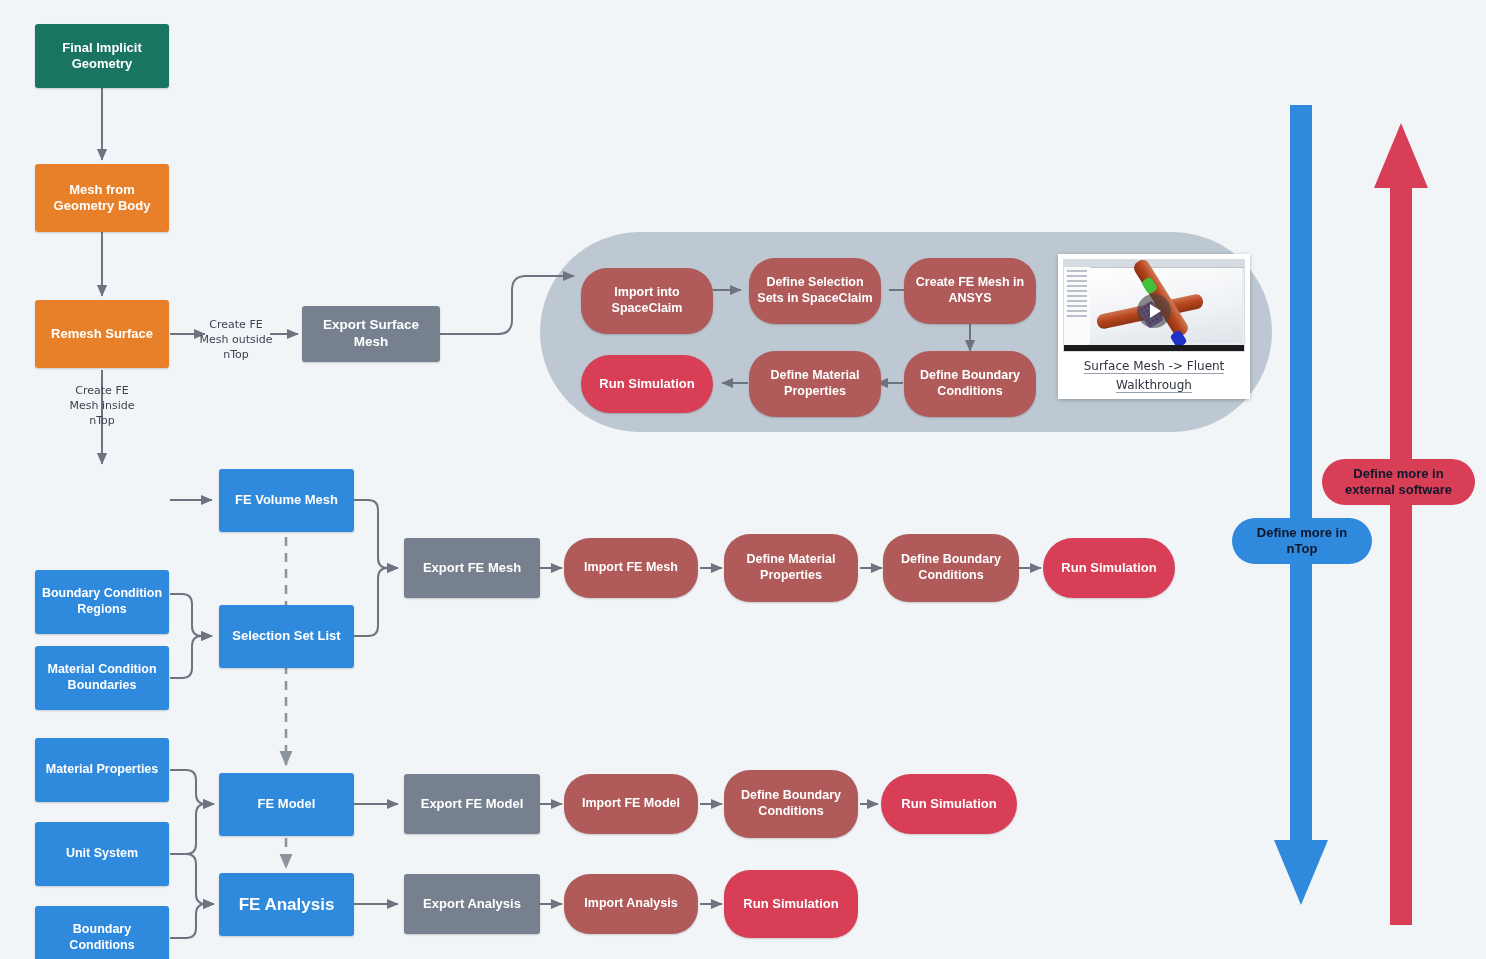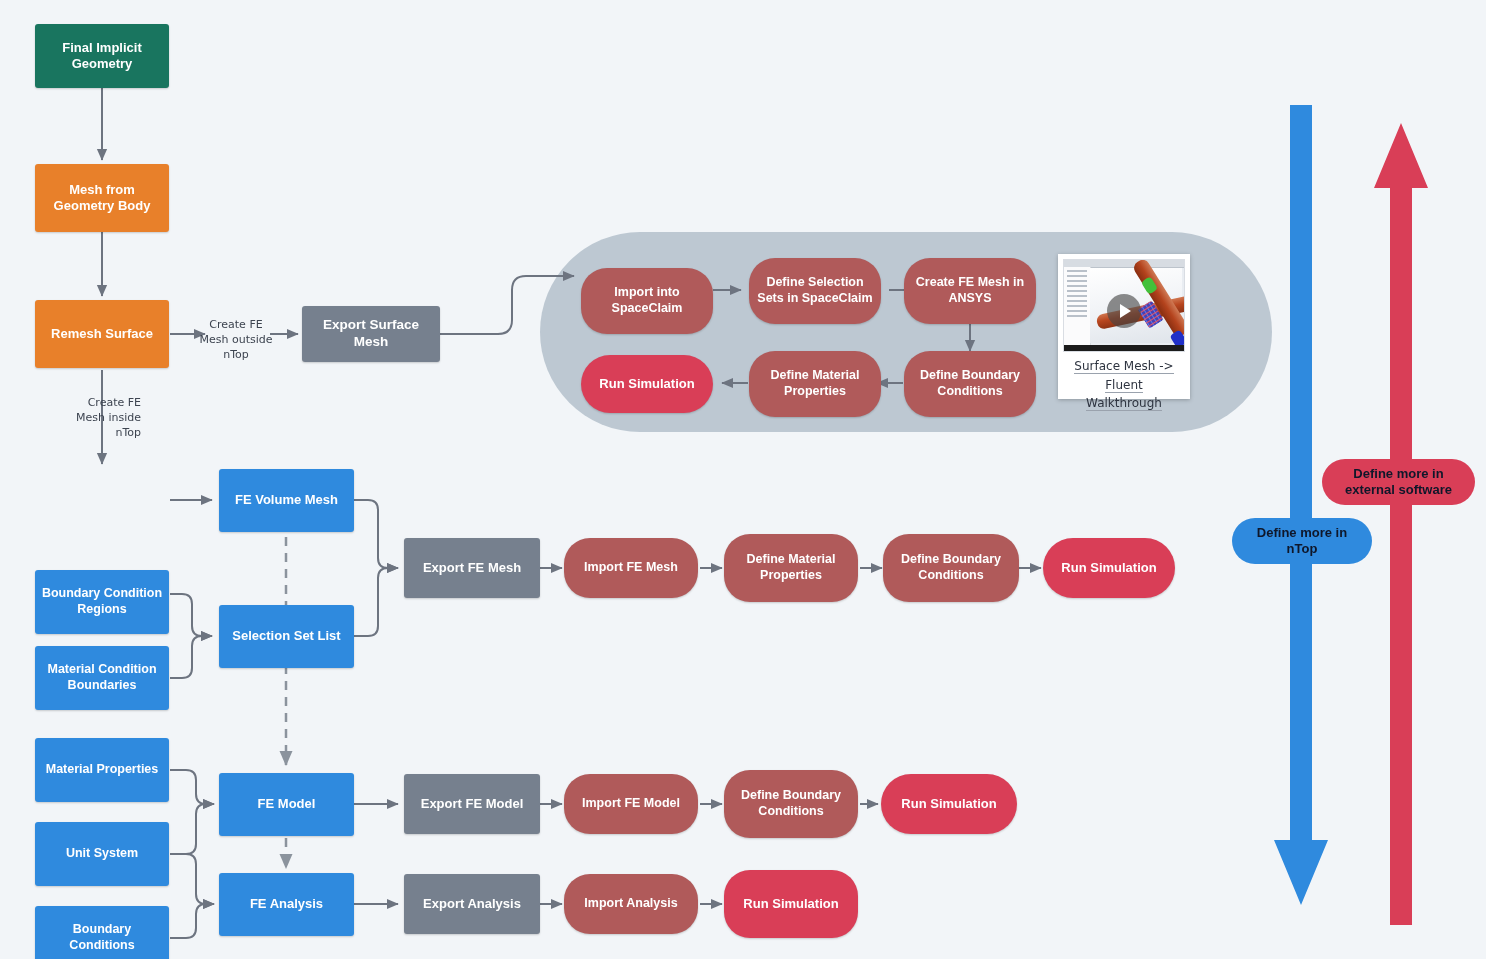--- a/index.html
+++ b/index.html
@@ -247,21 +247,21 @@
   <div class="node rect c-orange" style="left:35px; top:164px; width:134px; height:68px; font-size:13px;">
     <span>Mesh from Geometry Body</span>
   </div>
 
   <div class="node rect c-orange" style="left:35px; top:300px; width:134px; height:68px; font-size:13px;">
     <span>Remesh Surface</span>
   </div>
 
   <div class="edge-label" style="left:197px; top:318px; width:78px;">Create FE Mesh outside nTop</div>
 
-  <div class="edge-label" style="left:63px; top:396px; width:78px;text-align:right;">Create FE Mesh inside nTop</div>
+  <div class="edge-label" style="left:63px; top:384px; width:78px;">Create FE Mesh inside nTop</div>
 
   <div class="node rect c-gray" style="left:302px; top:306px; width:138px; height:56px; font-size:13.5px;">
     <span>Export Surface Mesh</span>
   </div>
 
 
   <div class="node rect c-blue" style="left:35px; top:570px; width:134px; height:64px; font-size:12.5px;">
     <span>Boundary Condition Regions</span>
   </div>
 
@@ -286,21 +286,21 @@
   </div>
 
   <div class="node rect c-blue" style="left:219px; top:605px; width:135px; height:63px; font-size:13px;">
     <span>Selection Set List</span>
   </div>
 
   <div class="node rect c-blue" style="left:219px; top:773px; width:135px; height:63px; font-size:13px;">
     <span>FE Model</span>
   </div>
 
-  <div class="node rect c-blue" style="left:219px; top:873px; width:135px; height:63px; font-size:13px;">
+  <div class="node rect c-blue" style="left:219px; top:873px; width:135px; height:63px; font-size:17px;">
     <span>FE Analysis</span>
   </div>
 
   <div class="node rect c-gray" style="left:404px; top:538px; width:136px; height:60px; font-size:13px;">
     <span>Export FE Mesh</span>
   </div>
 
   <div class="node round c-maroon" style="left:564px; top:538px; width:134px; height:60px; font-size:12.5px;justify-content:center;">
     <span>Import FE Mesh</span>
   </div>
@@ -362,21 +362,21 @@
   </div>
 
   <div class="node round c-maroon" style="left:749px; top:351px; width:132px; height:66px; font-size:12.5px;">
     <span>Define Material Properties</span>
   </div>
 
   <div class="node pill c-crimson" style="left:581px; top:355px; width:132px; height:58px; font-size:13px;">
     <span>Run Simulation</span>
   </div>
 
-  <div class="video-card" style="left:1058px; top:254px; width:132px; height:145px;">
+  <div class="video-card" style="left:1058px; top:254px; width:192px; height:145px;">
     <div class="video-thumb">
       <div class="vt-topbar"></div>
       <div class="vt-sidebar">
         <i></i>
           <i></i>
           <i></i>
           <i></i>
           <i></i>
           <i></i>
           <i></i>

